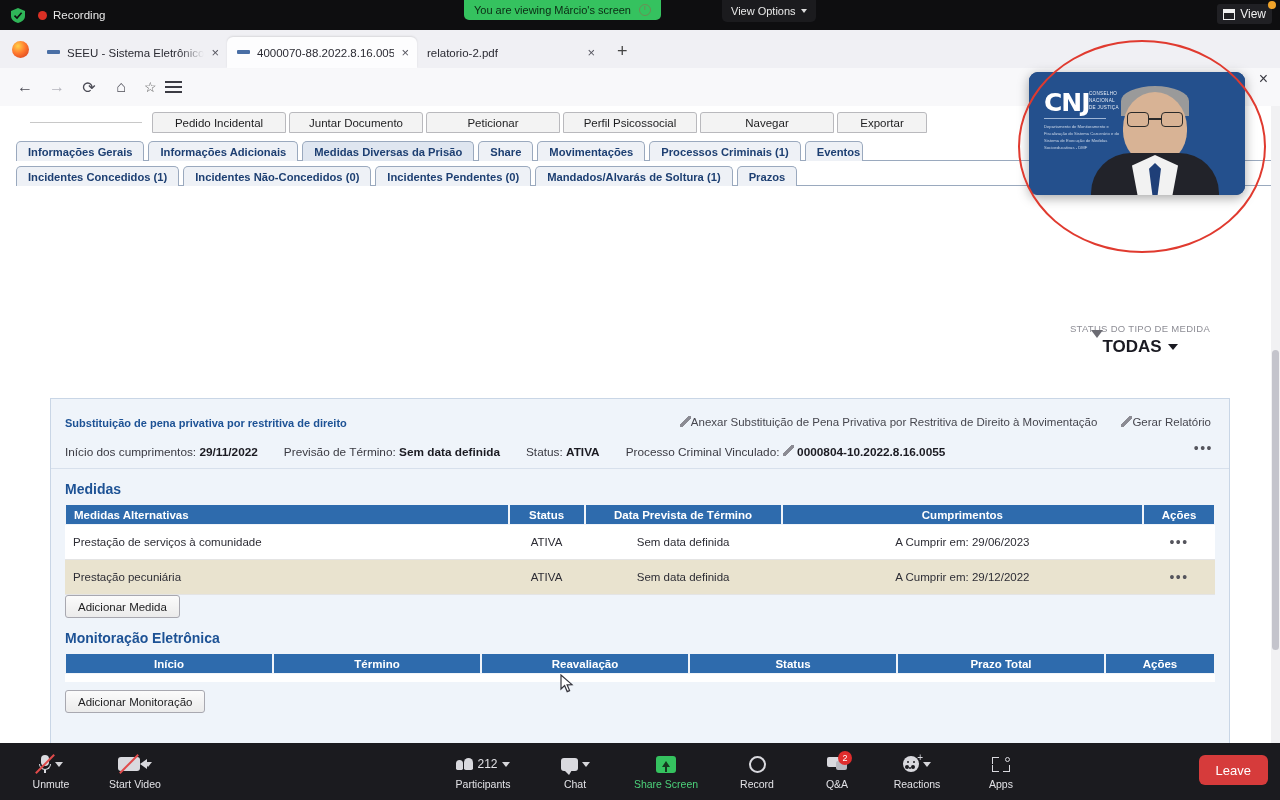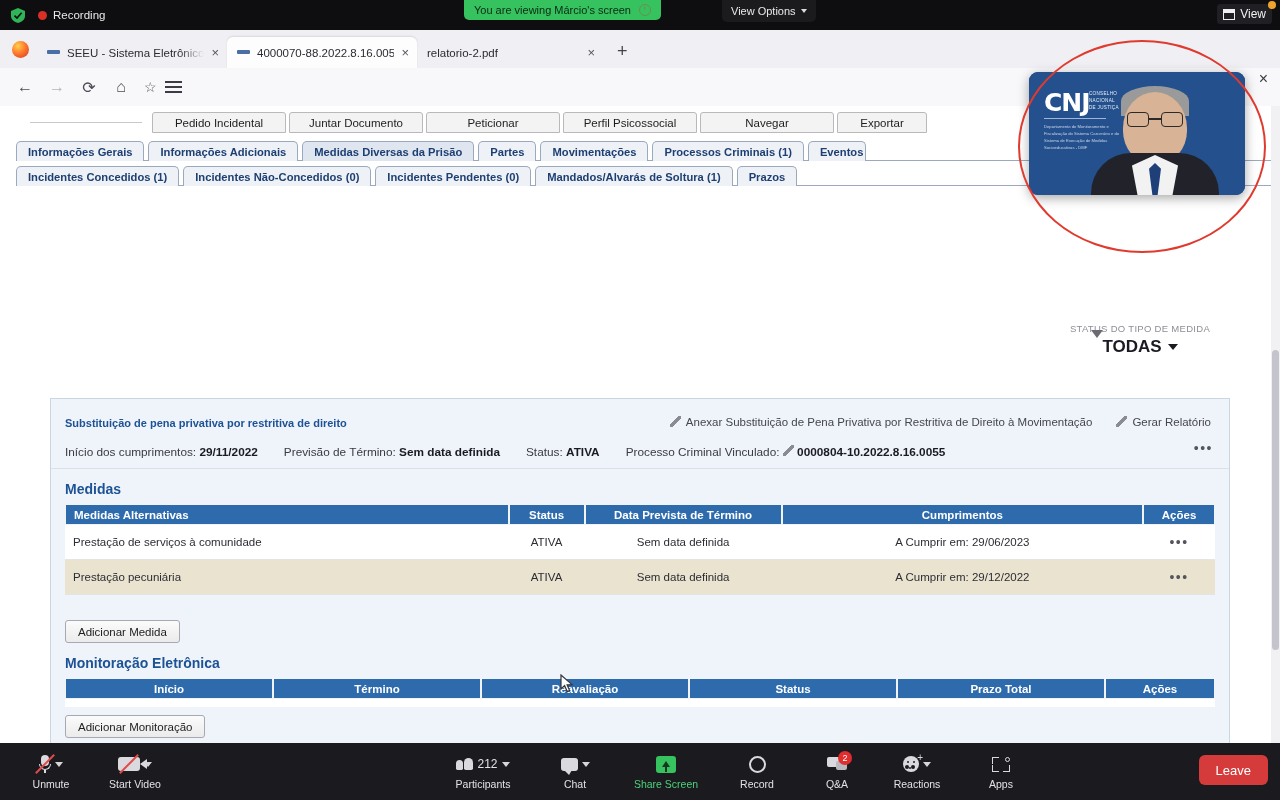--- a/index.html
+++ b/index.html
@@ -201,21 +201,21 @@
   .card {
     position: absolute; left: 50px; top: 292px; width: 1180px; height: 392px;
     background: #eff4fa; border: 1px solid #c9d6e6;
   }
   .card-head {
     display: flex; align-items: baseline; padding: 17px 18px 0 14px;
   }
   .card-title { font-size: 11px; font-weight: bold; color: #1d5295; }
   .head-links { margin-left: auto; display: flex; gap: 24px; align-items: center; }
   .hlink {
-    font-size: 11.5px; color: #46464e; display: flex; gap: 5px;
+    font-size: 11.5px; color: #46464e; display: flex; 
   }
   .pencil {
     display: inline-block; width: 11px; height: 11px;
     background: linear-gradient(135deg, transparent 38%, #8b8b93 38%, #8b8b93 62%, transparent 62%);
     transform: rotate(0deg);
   }
 
   .meta-row {
     display: flex; align-items: center; gap: 26px; font-size: 11.8px;
     color: #3a3a42; padding: 16px 14px 9px 14px;
@@ -238,21 +238,21 @@
   .tbl th.left { text-align: left; }
   .tbl td {
     font-size: 11.5px; color: #2d2d35; height: 35px; padding: 0 8px;
     background: #fff; border-bottom: 1px solid #e4e4e4;
   }
   .tbl tr.alt td { background: #e9e3cf; }
   .tbl td.c { text-align: center; }
   .tbl td.dots { text-align: center; color: #55555d; letter-spacing: 1.5px; font-size: 14px; }
   .tbl-empty-body { height: 16px; background: #eff4fa; }
 
-  .btn-row { padding: 25px 0 0 14px; }
+  .btn-row { padding: 0 0 0 14px; }
 
   
   .vid-wrap {
     position: absolute; left: 1029px; top: 72px; width: 216px; height: 123px;
     border-radius: 9px; overflow: hidden; background: #1f3f74;
     box-shadow: 0 3px 12px rgba(0,0,0,.35);
   }
   .vid-bg {
     position: absolute; inset: 0;
     background: linear-gradient(160deg,#2a5390 0%,#1f4380 55%,#1a3straight 100%);
@@ -509,21 +509,21 @@
           <div class="tb-btn">Peticionar</div>
           <div class="tb-btn">Perfil Psicossocial</div>
           <div class="tb-btn">Navegar</div>
           <div class="tb-btn" style="min-width:90px;">Exportar</div>
         </div>
 
         <div class="tabrow">
           <div class="ptab">Informações Gerais</div>
           <div class="ptab">Informações Adicionais</div>
           <div class="ptab active">Medidas Diversas da Prisão</div>
-          <div class="ptab">Partes</div>
+          <div class="ptab">Share</div>
           <div class="ptab">Movimentações</div>
           <div class="ptab">Processos Criminais (1)</div>
           <div class="ptab clipped">Eventos</div>
         </div>
 
         <div class="tabrow" style="margin-top:5px;">
           <div class="ptab">Incidentes Concedidos (1)</div>
           <div class="ptab">Incidentes Não-Concedidos (0)</div>
           <div class="ptab">Incidentes Pendentes (0)</div>
           <div class="ptab">Mandados/Alvarás de Soltura (1)</div>

